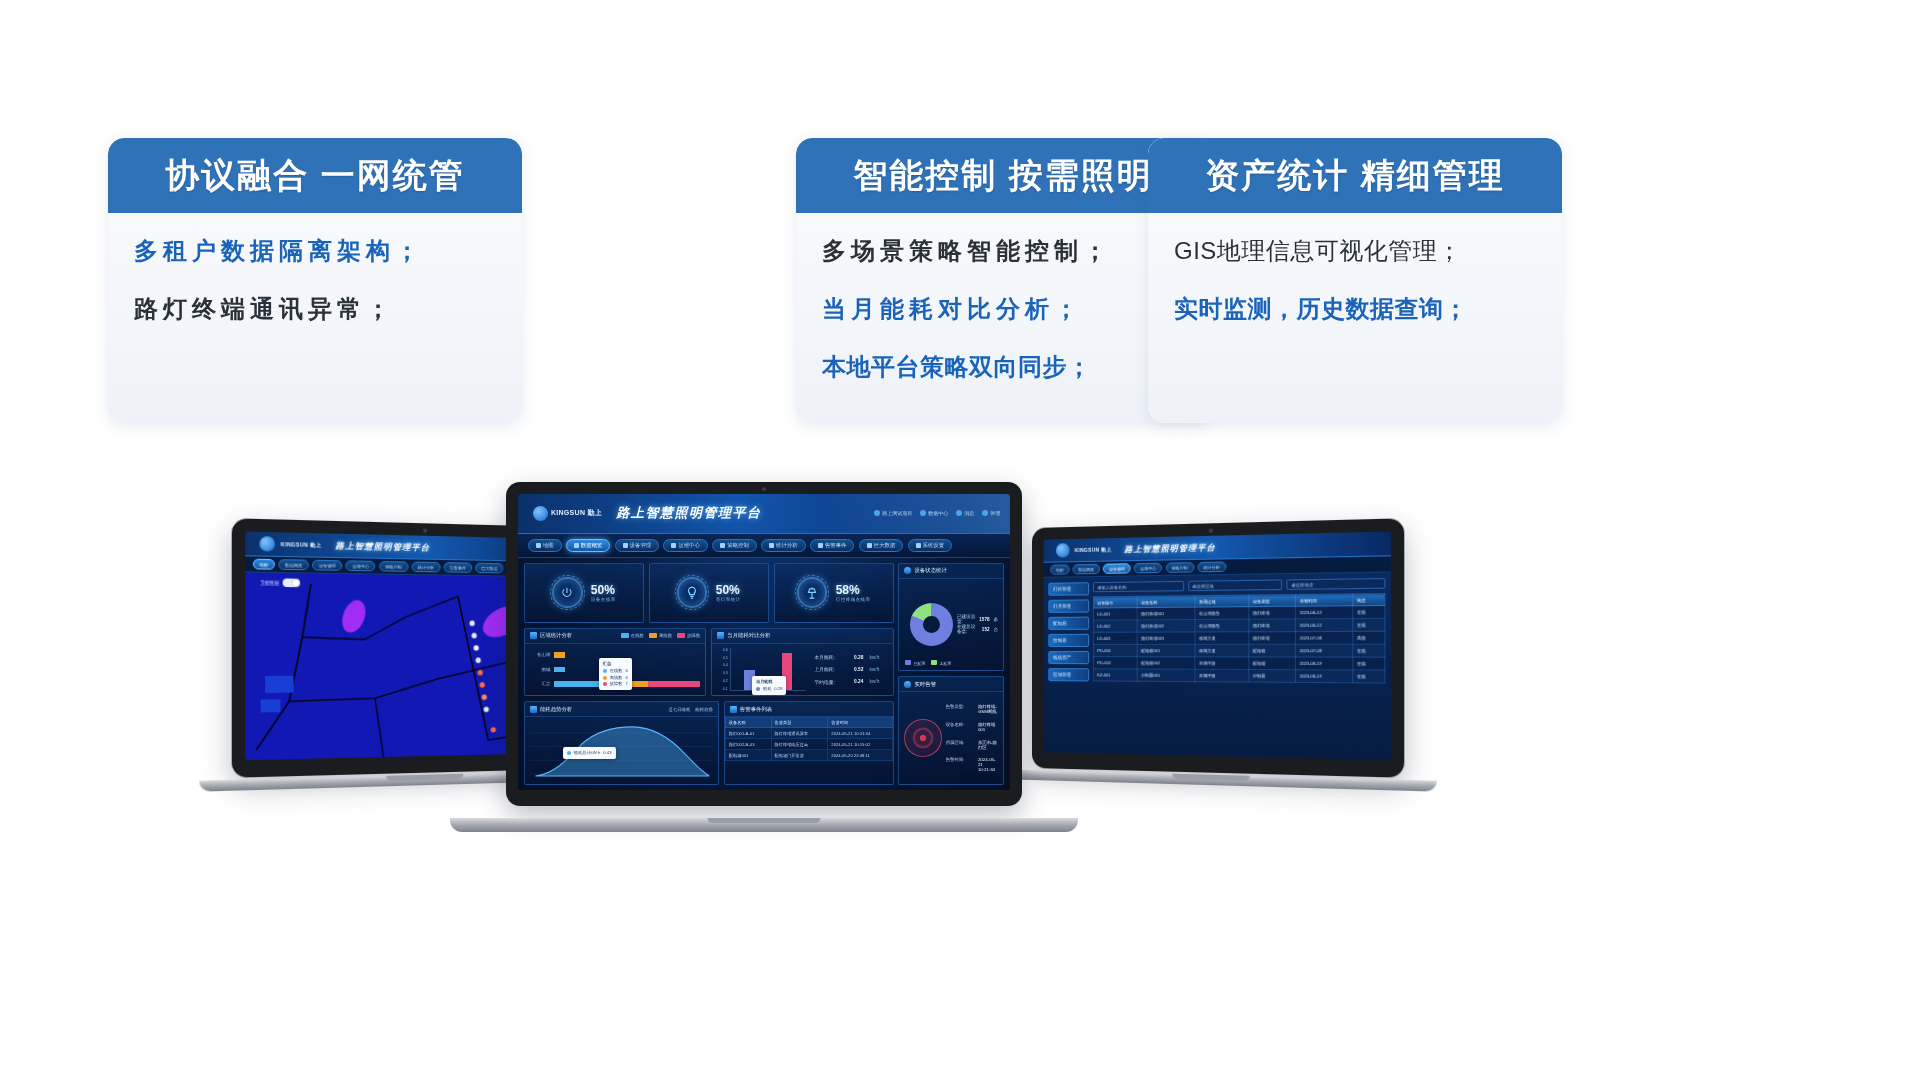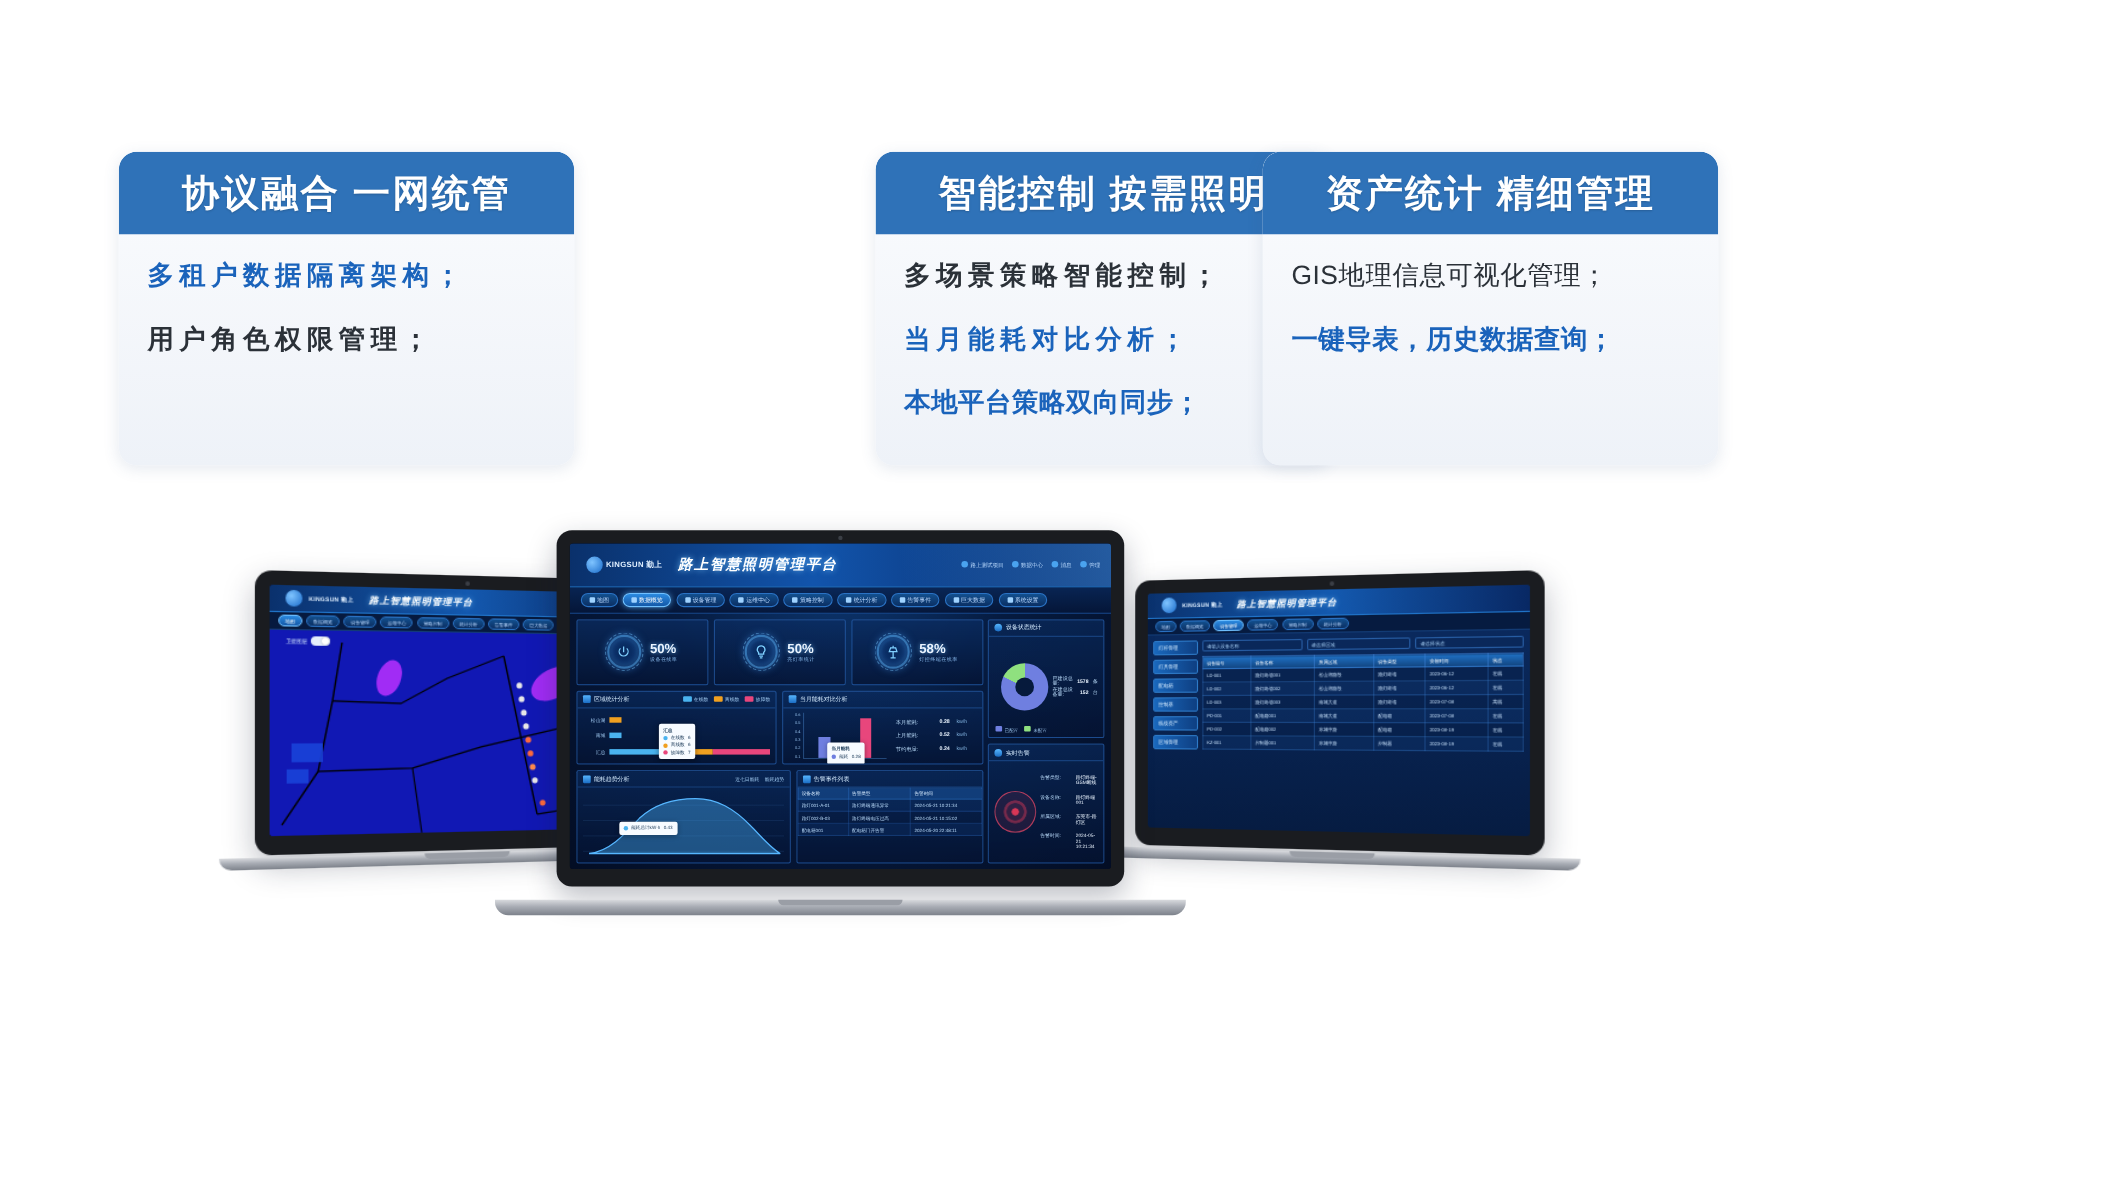--- a/index.html
+++ b/index.html
@@ -287,21 +287,21 @@
 <div id="stage">
 
   <div id="cards">
 
     <div class="fcard" style="left:108px">
       <div class="head">
         <span>协议融合 一网统管</span>
       </div>
       <div class="body">
         <div class="line blue spaced">多租户数据隔离架构；</div>
-        <div class="line dark spaced">用户角色权限管理；</div>
+        <div class="line dark spaced">路灯终端通讯异常；</div>
       </div>
     </div>
 
 
     <div class="fcard" style="left:796px">
       <div class="head">
         <span>智能控制 按需照明</span>
       </div>
       <div class="body">
         <div class="line dark spaced">多场景策略智能控制；</div>
@@ -309,21 +309,21 @@
         <div class="line blue">本地平台策略双向同步；</div>
       </div>
     </div>
 
     <div class="fcard" style="left:1148px">
       <div class="head">
         <span>资产统计 精细管理</span>
       </div>
       <div class="body">
         <div class="line dark">GIS地理信息可视化管理；</div>
-        <div class="line blue">一键导表，历史数据查询；</div>
+        <div class="line blue">实时监测，历史数据查询；</div>
       </div>
     </div>
   </div>
 
   <div class="laptop" style="left:244px; top:528px; transform:perspective(1400px) rotateY(17deg); transform-origin:right center;">
     <div class="lid" style="width:360px;">
       <div class="cam"></div>
       <div class="screen" style="width:336px;height:212px;">
         <div class="mapscreen">
           <div class="mini-hdr">

